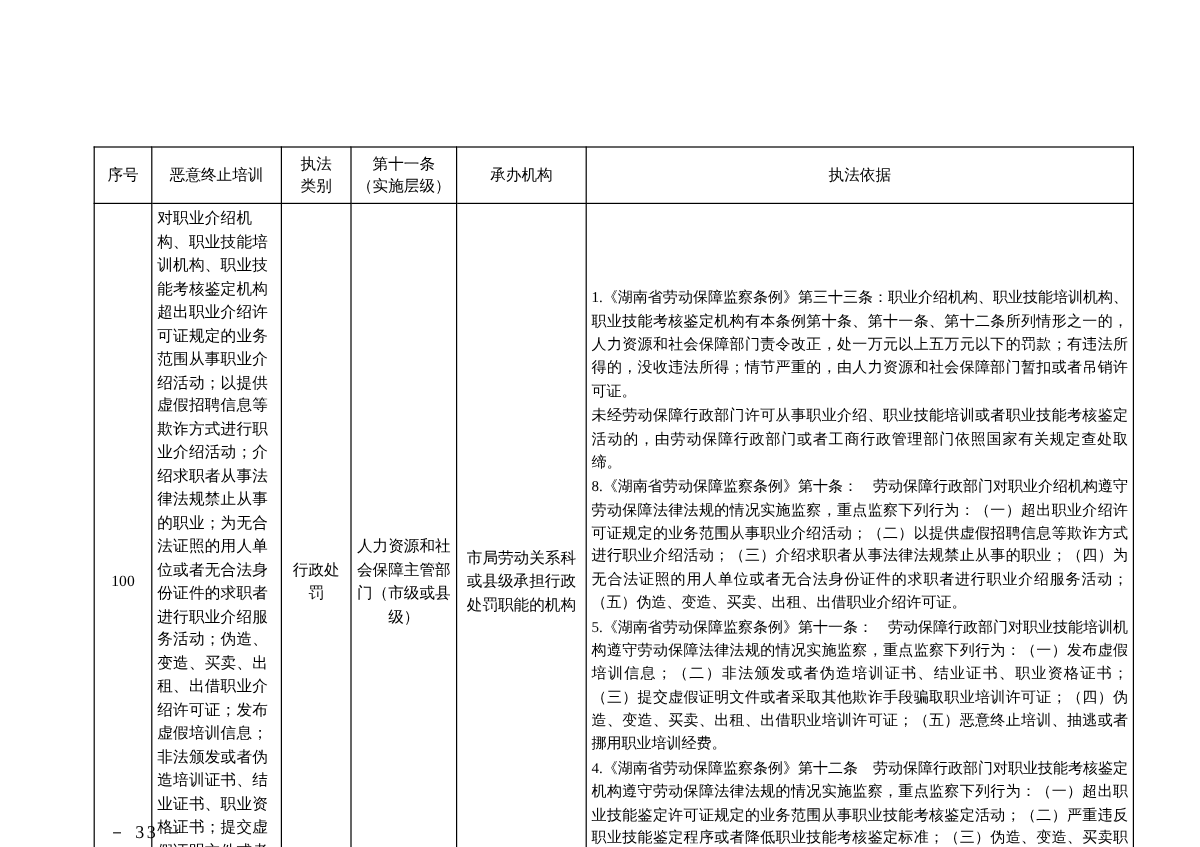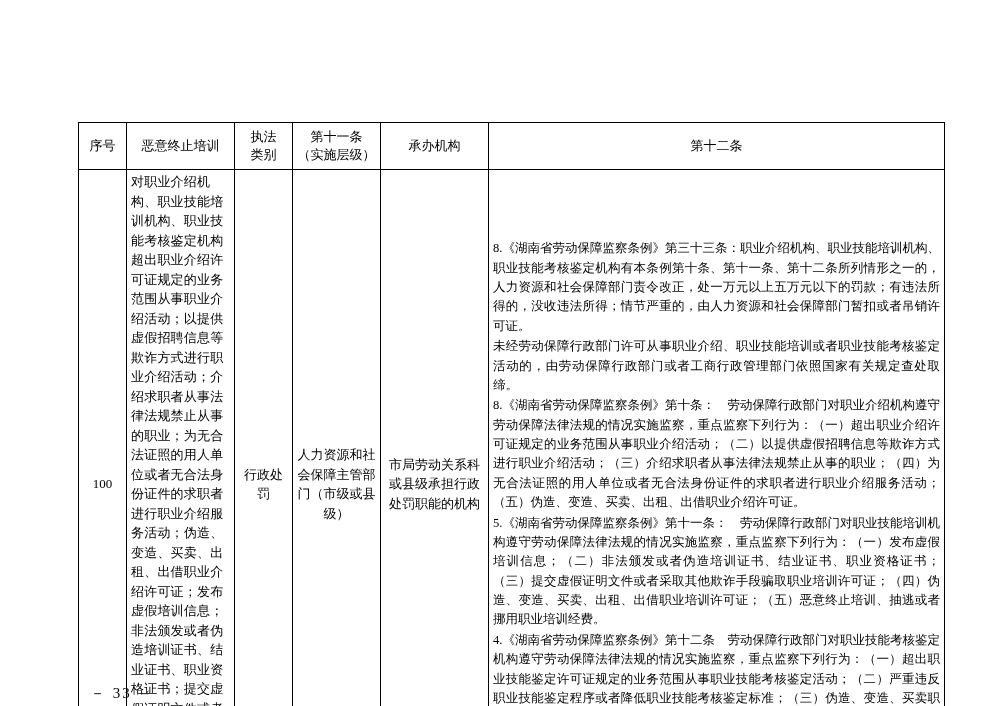--- a/index.html
+++ b/index.html
@@ -113,32 +113,32 @@
         <th>恶意终止培训</th>
         <th>
           <div>执法</div>
           <div>类别</div>
         </th>
         <th>
           <div>第十一条</div>
           <div>（实施层级）</div>
         </th>
         <th>承办机构</th>
-        <th>第十二条</th>
+        <th>执法依据</th>
       </tr>
     </thead>
     <tbody>
       <tr>
         <td class="cell-seq">100</td>
         <td class="cell-name">对职业介绍机构、职业技能培训机构、职业技能考核鉴定机构超出职业介绍许可证规定的业务范围从事职业介绍活动；以提供虚假招聘信息等欺诈方式进行职业介绍活动；介绍求职者从事法律法规禁止从事的职业；为无合法证照的用人单位或者无合法身份证件的求职者进行职业介绍服务活动；伪造、变造、买卖、出租、出借职业介绍许可证；发布虚假培训信息；非法颁发或者伪造培训证书、结业证书、职业资格证书；提交虚假证明文件或者采取其他欺诈手段骗取职业培训许可证等行为的处罚</td>
         <td class="cell-cat">行政处罚</td>
         <td class="cell-subj">人力资源和社会保障主管部门（市级或县级）</td>
         <td class="cell-org">市局劳动关系科或县级承担行政处罚职能的机构</td>
         <td class="cell-basis">
-          <p>8.《湖南省劳动保障监察条例》第三十三条：职业介绍机构、职业技能培训机构、职业技能考核鉴定机构有本条例第十条、第十一条、第十二条所列情形之一的，人力资源和社会保障部门责令改正，处一万元以上五万元以下的罚款；有违法所得的，没收违法所得；情节严重的，由人力资源和社会保障部门暂扣或者吊销许可证。</p>
+          <p>1.《湖南省劳动保障监察条例》第三十三条：职业介绍机构、职业技能培训机构、职业技能考核鉴定机构有本条例第十条、第十一条、第十二条所列情形之一的，人力资源和社会保障部门责令改正，处一万元以上五万元以下的罚款；有违法所得的，没收违法所得；情节严重的，由人力资源和社会保障部门暂扣或者吊销许可证。</p>
           <p>未经劳动保障行政部门许可从事职业介绍、职业技能培训或者职业技能考核鉴定活动的，由劳动保障行政部门或者工商行政管理部门依照国家有关规定查处取缔。</p>
           <p>8.《湖南省劳动保障监察条例》第十条：　劳动保障行政部门对职业介绍机构遵守劳动保障法律法规的情况实施监察，重点监察下列行为：（一）超出职业介绍许可证规定的业务范围从事职业介绍活动；（二）以提供虚假招聘信息等欺诈方式进行职业介绍活动；（三）介绍求职者从事法律法规禁止从事的职业；（四）为无合法证照的用人单位或者无合法身份证件的求职者进行职业介绍服务活动；（五）伪造、变造、买卖、出租、出借职业介绍许可证。</p>
           <p>5.《湖南省劳动保障监察条例》第十一条：　劳动保障行政部门对职业技能培训机构遵守劳动保障法律法规的情况实施监察，重点监察下列行为：（一）发布虚假培训信息；（二）非法颁发或者伪造培训证书、结业证书、职业资格证书；（三）提交虚假证明文件或者采取其他欺诈手段骗取职业培训许可证；（四）伪造、变造、买卖、出租、出借职业培训许可证；（五）恶意终止培训、抽逃或者挪用职业培训经费。</p>
           <p>4.《湖南省劳动保障监察条例》第十二条　劳动保障行政部门对职业技能考核鉴定机构遵守劳动保障法律法规的情况实施监察，重点监察下列行为：（一）超出职业技能鉴定许可证规定的业务范围从事职业技能考核鉴定活动；（二）严重违反职业技能鉴定程序或者降低职业技能考核鉴定标准；（三）伪造、变造、买卖职业资格证书。</p>
         </td>
       </tr>
     </tbody>
   </table>
 
   <div class="page-number">－ 33 －</div>

